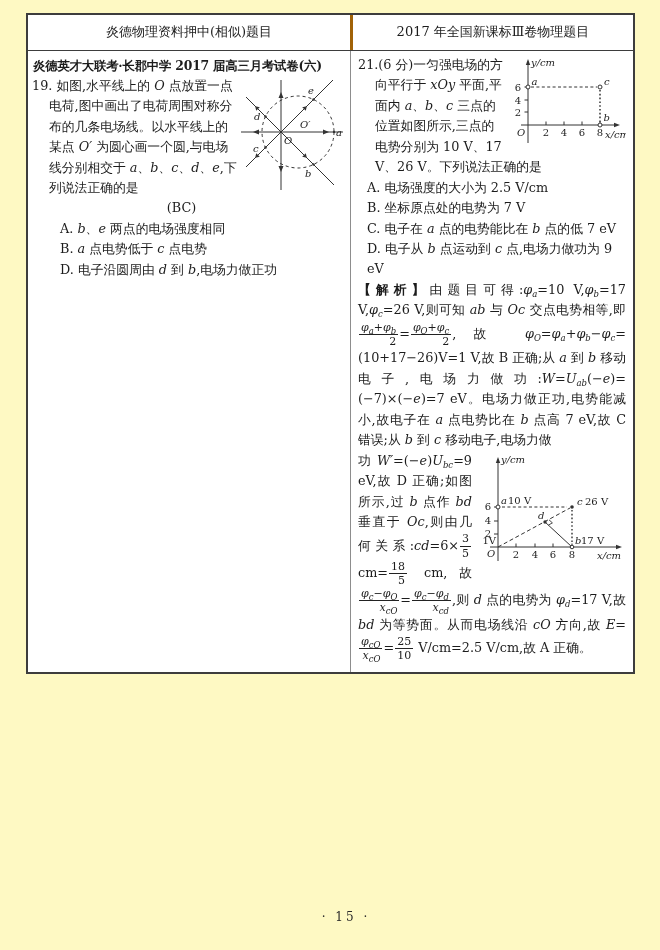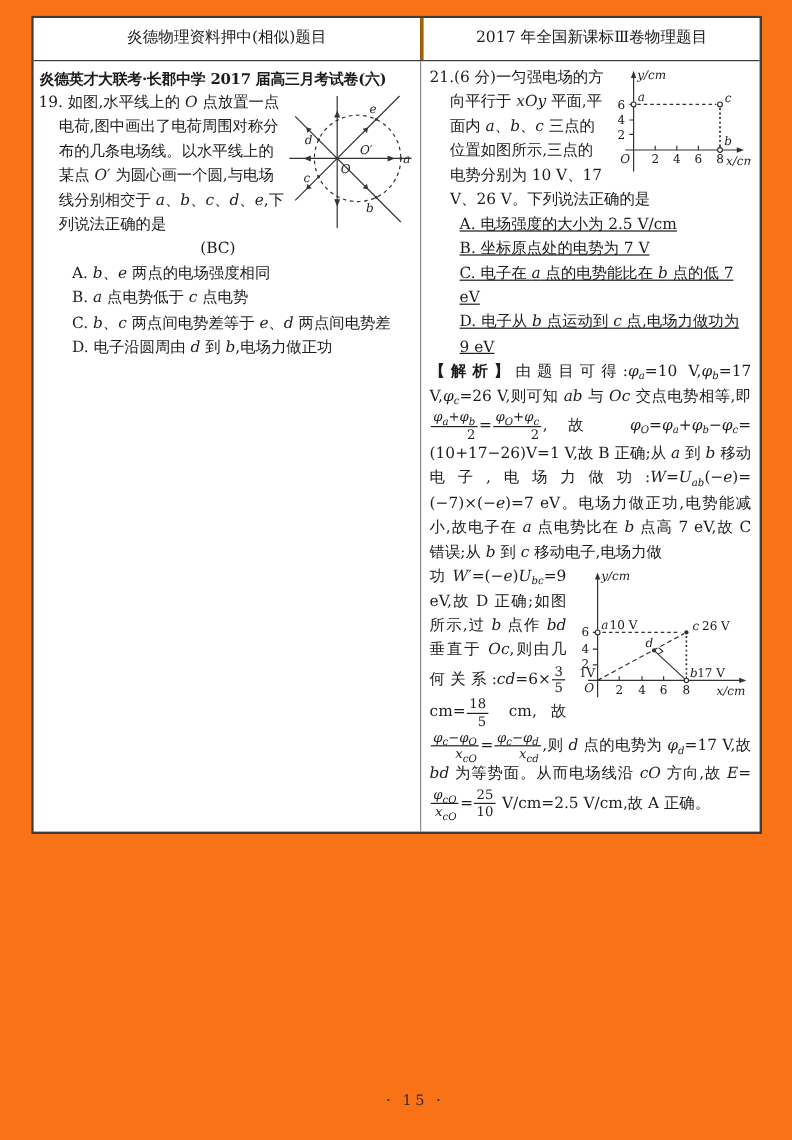--- a/index.html
+++ b/index.html
@@ -1,16 +1,16 @@
 <!DOCTYPE html>
 <html><head>
 <meta charset="utf-8">
 <style>
   html,body{margin:0;padding:0;background:#ffffff;}
-  .page{position:relative;width:660px;height:950px;background:#f97316;overflow:hidden;
+  .page{position:relative;width:660px;height:950px;background:#fef9c3;overflow:hidden;
         font-family:"DejaVu Serif","Liberation Serif",serif;color:#1c1c1c;
         font-size:12.8px;line-height:1.6;}
   .sheet{position:absolute;left:26px;top:13px;width:605px;border:2px solid #3d3d3d;background:#fff;}
   .thead{display:flex;border-bottom:1.5px solid #3d3d3d;}
   .th{flex:0 0 322px;box-sizing:border-box;text-align:center;padding:7px 2px;font-size:13px;}
   .th-r{flex:1;border-left:3px solid #a16207;}
   .tbody{display:flex;min-height:588px;align-items:stretch;}
   .td{flex:0 0 322px;box-sizing:border-box;padding:5px 5px 5px 4px;}
   .td-r{flex:1;border-left:1px solid #8d8d8d;padding:4px 7px 10px 7px;box-sizing:border-box;}
   .paper-title{font-weight:bold;font-size:12.4px;white-space:nowrap;padding-left:1px;letter-spacing:-.2px;}
@@ -78,21 +78,20 @@
             <text class="it" x="12" y="74">c</text>
             <text class="it" x="64" y="99">b</text>
             <text class="it" x="43" y="66">O</text>
             <text class="it" x="59" y="50">O′</text>
           </svg>
           <p class="stem">19. 如图,水平线上的 <i>O</i> 点放置一点电荷,图中画出了电荷周围对称分布的几条电场线。以水平线上的某点 <i>O′</i> 为圆心画一个圆,与电场线分别相交于 <i>a</i>、<i>b</i>、<i>c</i>、<i>d</i>、<i>e</i>,下列说法正确的是</p>
           <div class="bc-line">(BC)</div>
           <div class="opts">
             <p class="opt">A. <i>b</i>、<i>e</i> 两点的电场强度相同</p>
             <p class="opt">B. <i>a</i> 点电势低于 <i>c</i> 点电势</p>
-            <p class="opt">C. <i>b</i>、<i>c</i> 两点间电势差等于 <i>e</i>、<i>d</i> 两点间电势差</p>
             <p class="opt">D. 电子沿圆周由 <i>d</i> 到 <i>b</i>,电场力做正功</p>
           </div>
         </div>
       </div>
 
       <div class="td-r">
 
         <div>
           <svg class="fig-float" width="116" height="92" viewBox="0 0 116 92">
             <line x1="18" y1="86" x2="18" y2="6" stroke-width="1"></line>
@@ -119,21 +118,21 @@
             <text x="11" y="58.5" text-anchor="end">2</text>
             <text x="36" y="79" text-anchor="middle">2</text>
             <text x="54" y="79" text-anchor="middle">4</text>
             <text x="72" y="79" text-anchor="middle">6</text>
             <text x="90" y="79" text-anchor="middle">8</text>
             <text class="it" x="11" y="79" text-anchor="middle">O</text>
             <text class="it" x="21" y="9">y/cm</text>
             <text class="it" x="95" y="80.5">x/cm</text>
           </svg>
           <p class="stem">21.(6 分)一匀强电场的方向平行于 <i>xOy</i> 平面,平面内 <i>a</i>、<i>b</i>、<i>c</i> 三点的位置如图所示,三点的电势分别为 10 V、17 V、26 V。下列说法正确的是</p>
-          <div class="opts" style="margin-left:25px;text-decoration:underline;">
+          <div class="opts" style="margin-left:9px;">
             <p class="opt">A. 电场强度的大小为 2.5 V/cm</p>
             <p class="opt">B. 坐标原点处的电势为 7 V</p>
             <p class="opt">C. 电子在 <i>a</i> 点的电势能比在 <i>b</i> 点的低 7 eV</p>
             <p class="opt">D. 电子从 <i>b</i> 点运动到 <i>c</i> 点,电场力做功为 9 eV</p>
           </div>
         </div>
 
         <div class="analysis">
           <p><b>【解析】</b>由题目可得:<span><i>φ</i><sub><i>a</i></sub></span>=10 V,<span><i>φ</i><sub><i>b</i></sub></span>=17 V,<span><i>φ</i><sub><i>c</i></sub></span>=26 V,则可知 <i>ab</i> 与 <i>Oc</i> 交点电势相等,即<span class="frac"><span class="num"><span><i>φ</i><sub><i>a</i></sub></span>+<span><i>φ</i><sub><i>b</i></sub></span></span><span class="den">2</span></span>=<span class="frac"><span class="num"><span><i>φ</i><sub><i>O</i></sub></span>+<span><i>φ</i><sub><i>c</i></sub></span></span><span class="den">2</span></span>,故 <span><i>φ</i><sub><i>O</i></sub></span>=<span><i>φ</i><sub><i>a</i></sub></span>+<span><i>φ</i><sub><i>b</i></sub></span>−<span><i>φ</i><sub><i>c</i></sub></span>=(10+17−26)V=1 V,故 B 正确;从 <i>a</i> 到 <i>b</i> 移动电子,电场力做功:<i>W</i>=<span><i>U</i><sub><i>ab</i></sub></span>(−<i>e</i>)=(−7)×(−<i>e</i>)=7 eV。电场力做正功,电势能减小,故电子在 <i>a</i> 点电势比在 <i>b</i> 点高 7 eV,故 C 错误;从 <i>b</i> 到 <i>c</i> 移动电子,电场力做</p>
           <p>

